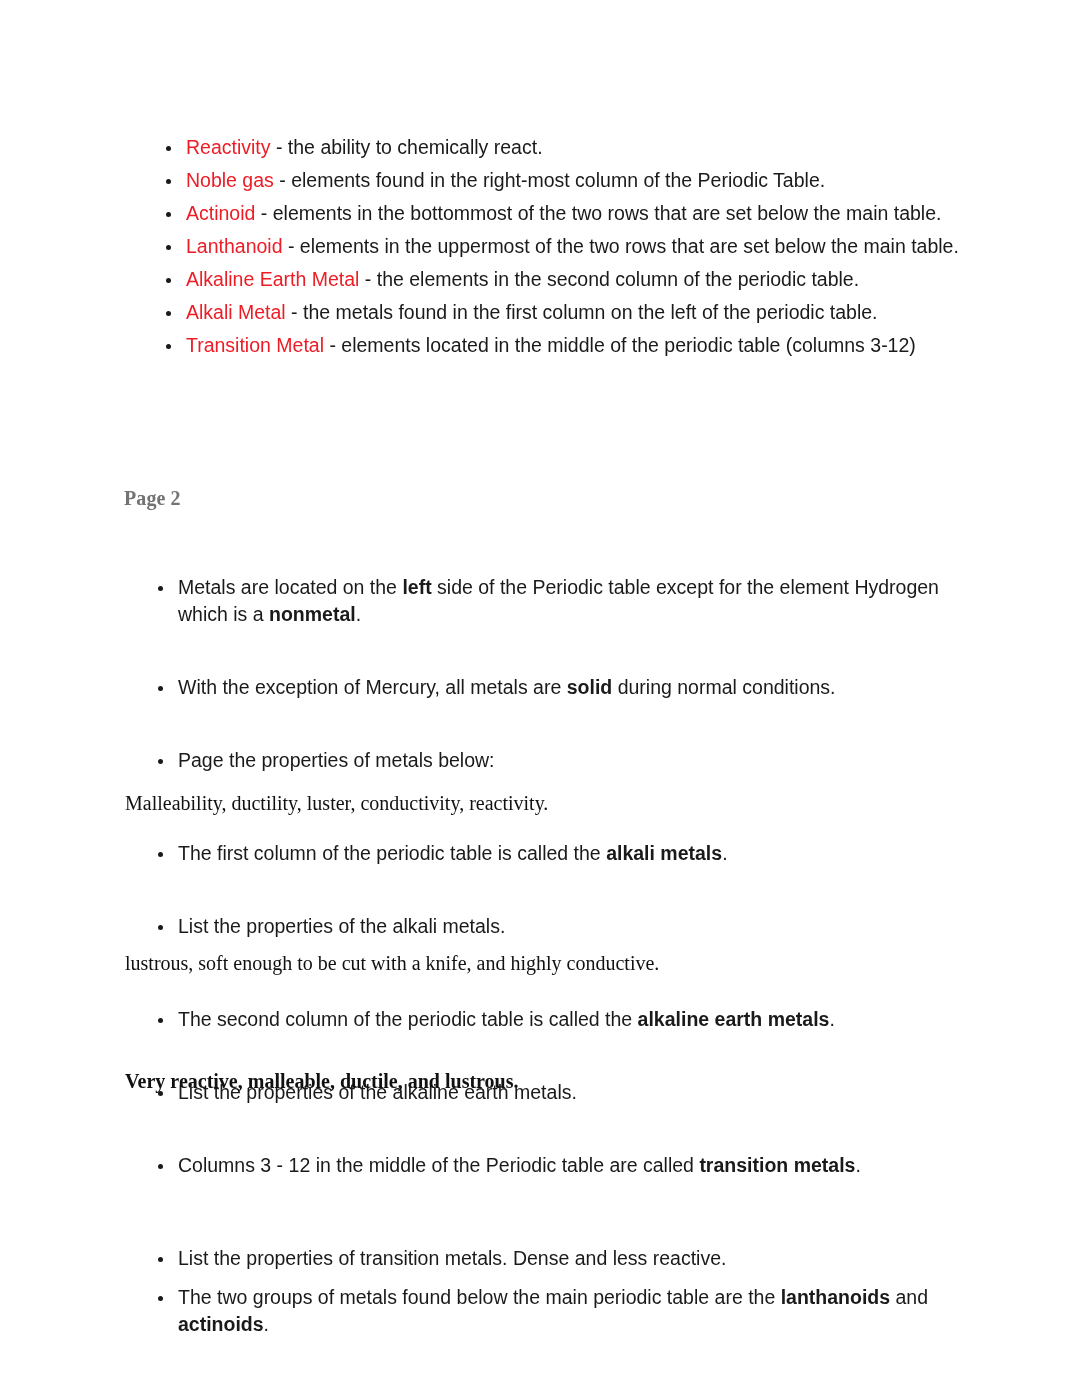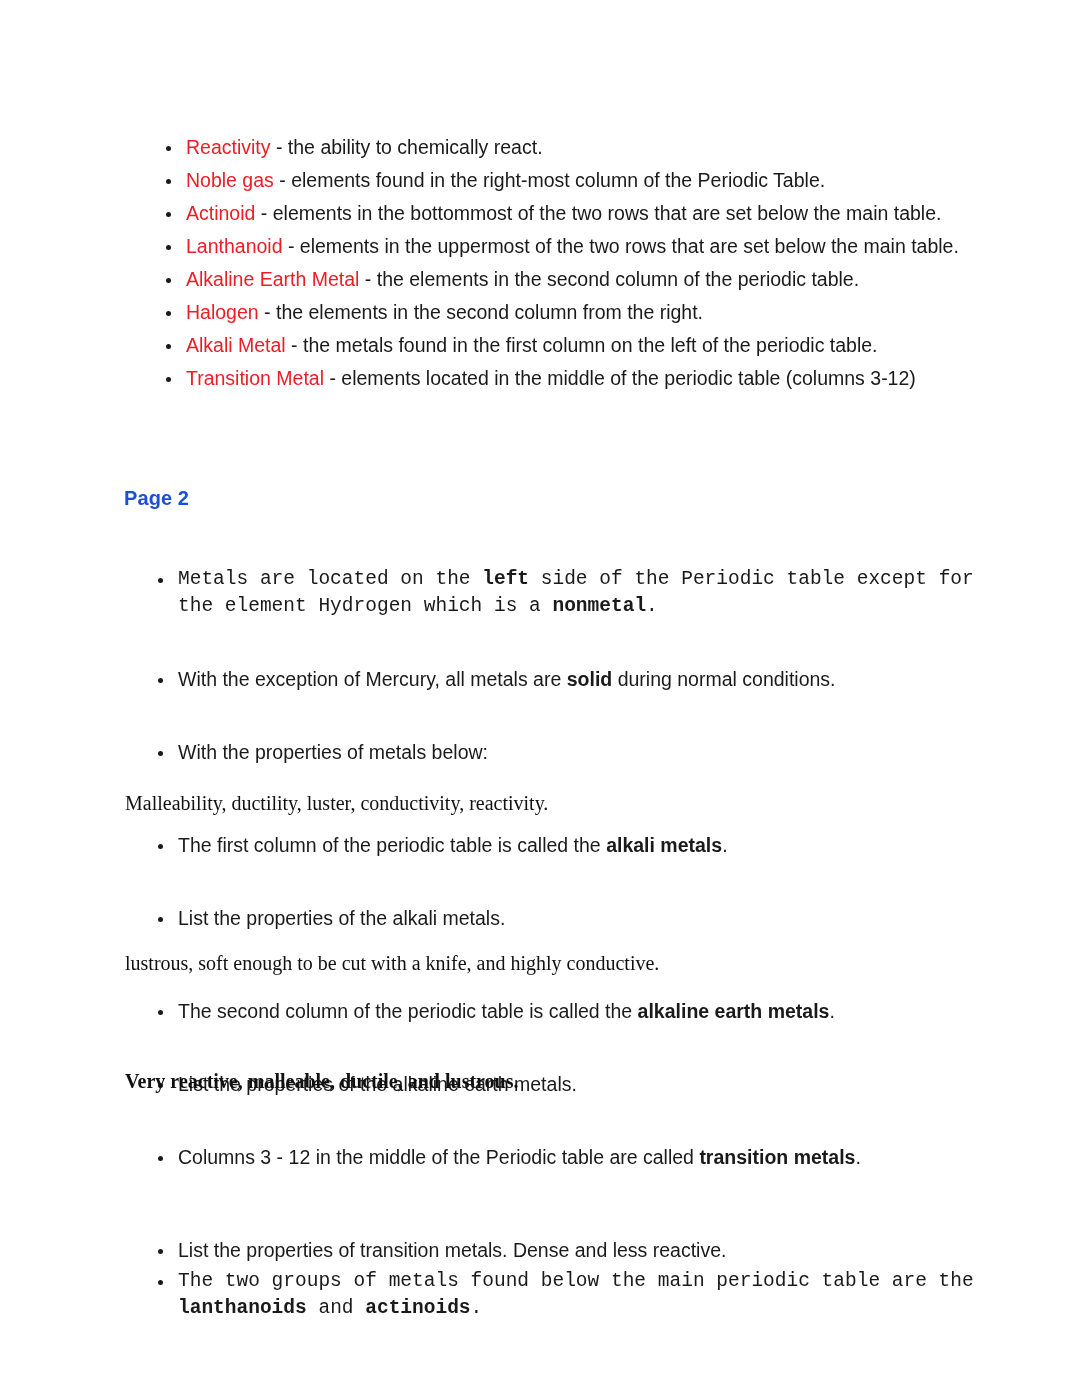--- a/index.html
+++ b/index.html
@@ -62,41 +62,42 @@
     color: #ee1c25;
   }
 
   
   #page-heading {
     position: absolute;
     left: 124px;
     top: 487px;
     font-size: 20px;
     font-weight: bold;
-    color: #1d4ed8;
+    color: #737373;
     letter-spacing: 0.1px;
+    font-family: Liberation Serif, serif;
   }
 
   
   #notes-block {
     position: absolute;
     left: 144px;
     top: 562px;
     width: 840px;
   }
   #notes-block > li {
     font-size: 19.5px;
     line-height: 27px;
   }
   #notes-block > li::before {
     top: 12px;
   }
   .gap-md   { margin-top: 66px; }
   .gap-sm   { margin-top: 46px; }
-  .gap-none { margin-top: 4px; font-family: Liberation Mono, monospace; }
+  .gap-none { margin-top: 12px; }
 
   
   .answer {
     position: absolute;
     left: 125px;
     font-family: "Liberation Serif", serif;
     font-size: 20px;
     line-height: 24px;
     color: #111111;
     white-space: nowrap;
@@ -127,23 +128,20 @@
     </li>
 
     <li>
       <span class="term">Lanthanoid</span><span> - elements in the uppermost of the two rows that are set below the main table.</span>
     </li>
 
     <li>
       <span class="term">Alkaline Earth Metal</span><span> - the elements in the second column of the periodic table.</span>
     </li>
 
-    <li>
-      <span class="term">Halogen</span><span> - the elements in the second column from the right.</span>
-    </li>
 
     <li>
       <span class="term">Alkali Metal</span><span> - the metals found in the first column on the left of the periodic table.</span>
     </li>
 
     <li>
       <span class="term">Transition Metal</span><span> - elements located in the middle of the periodic table (columns 3-12)</span>
     </li>
 
   </ul>
@@ -154,21 +152,21 @@
 
     <li class="gap-none">
       <span>Metals are located on the </span><b>left</b><span> side of the Periodic table except for the element Hydrogen which is a </span><b>nonmetal</b><span>.</span>
     </li>
 
     <li class="gap-sm">
       <span>With the exception of Mercury, all metals are </span><b>solid</b><span> during normal conditions.</span>
     </li>
 
     <li class="gap-sm">
-      <span>With the properties of metals below:</span>
+      <span>Page the properties of metals below:</span>
     </li>
 
     <li class="gap-md">
       <span>The first column of the periodic table is called the </span><b>alkali metals</b><span>.</span>
     </li>
 
     <li class="gap-sm">
       <span>List the properties of the alkali metals.</span>
     </li>
 

